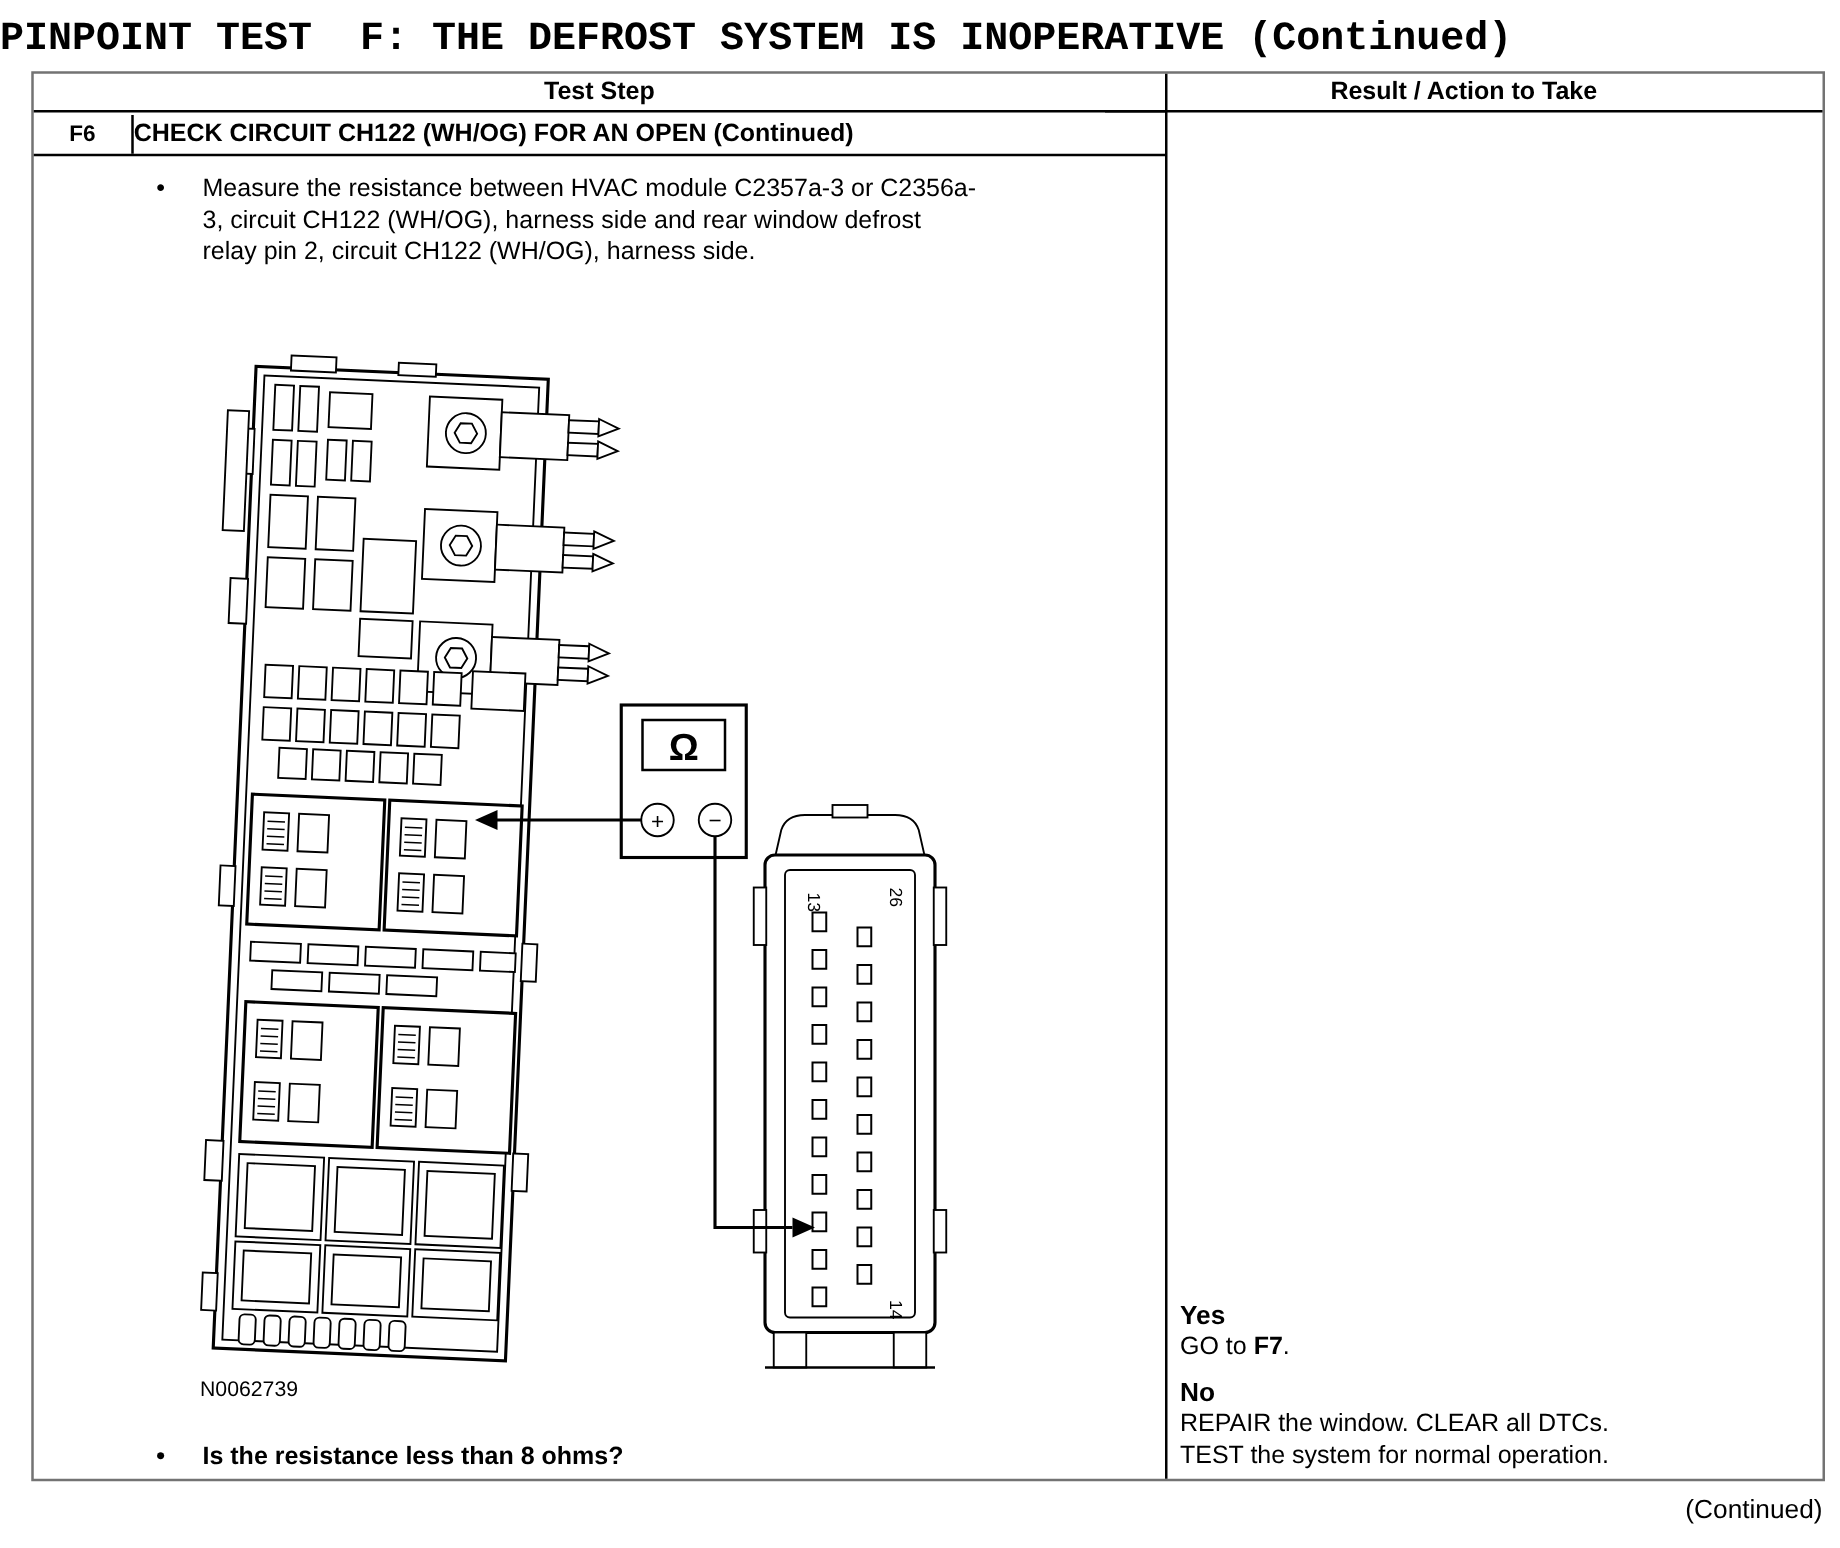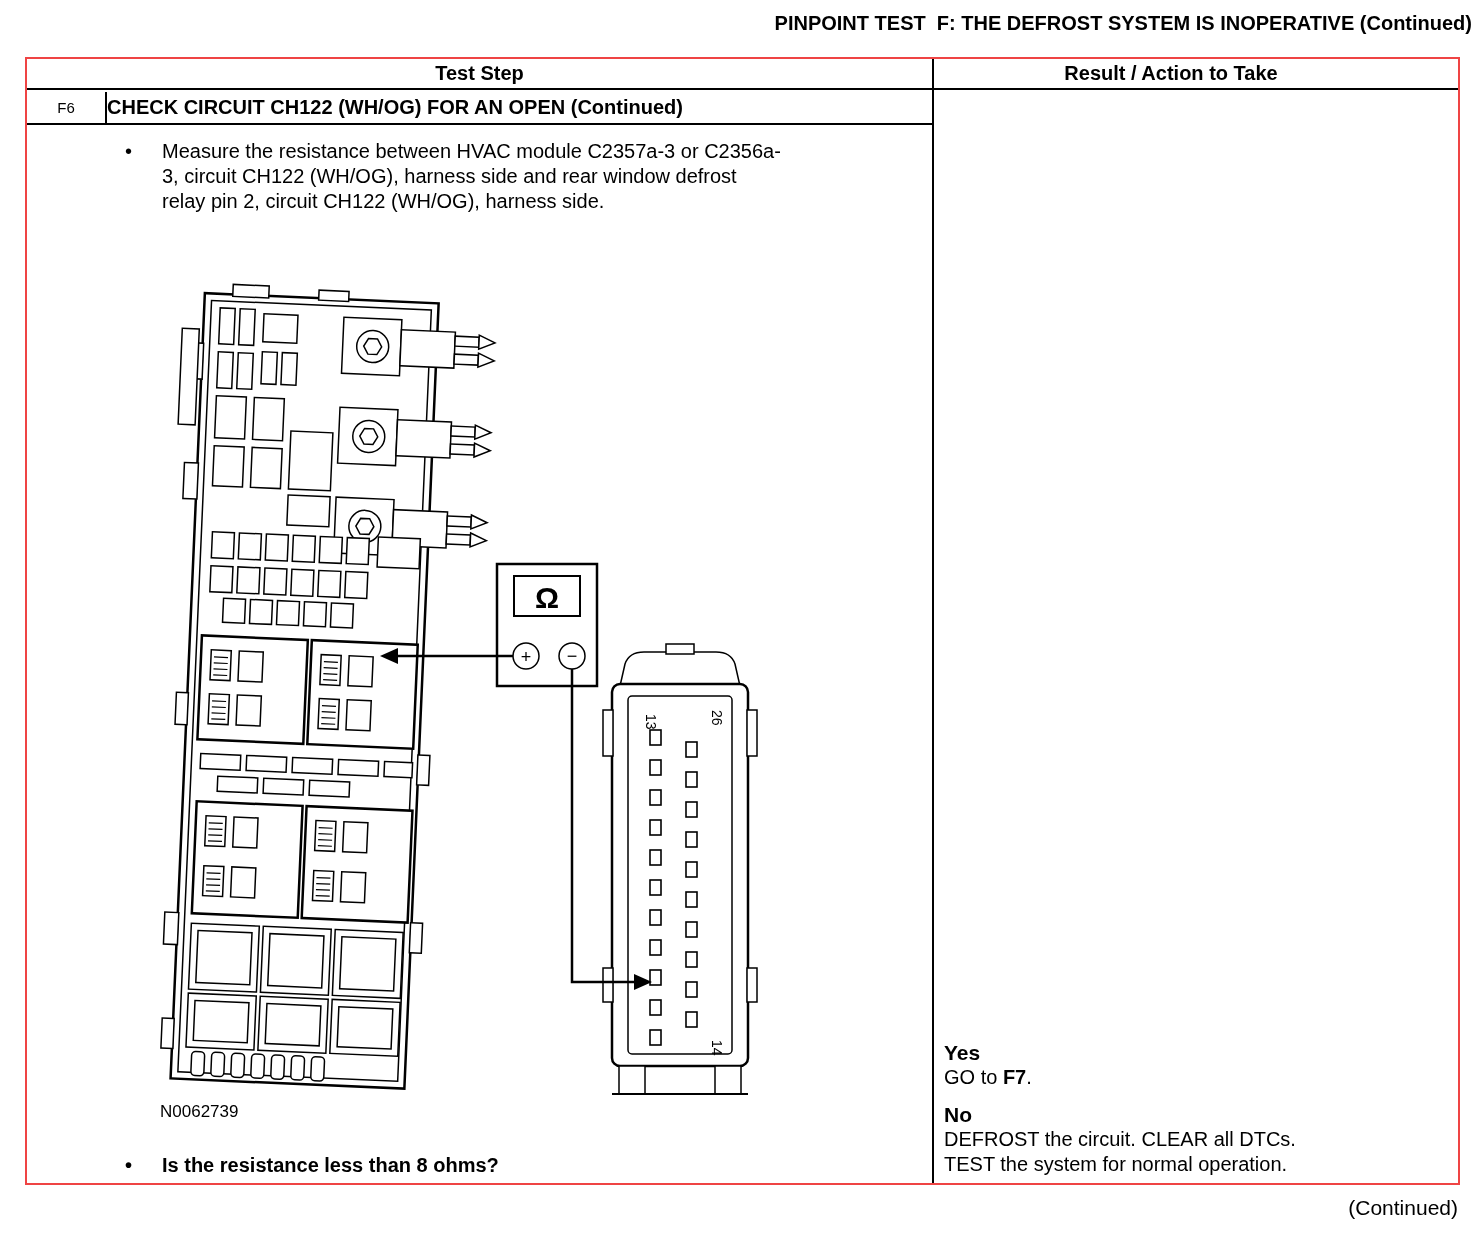--- a/index.html
+++ b/index.html
@@ -2,42 +2,42 @@
 <html><head>
 <meta charset="utf-8">
 <style>
   * { margin:0; padding:0; box-sizing:border-box; }
   html,body { background:#ffffff; }
   body {
     width:1472px; height:1238px; position:relative; overflow:hidden;
     font-family:"Liberation Sans", sans-serif; color:#000;
   }
   .title {
-    position:absolute; top:12px; left:0; width:100%; text-align:right;
-    font-size:20px; font-weight:bold; white-space:pre;
+    position:absolute; top:12px; left:0; width:100%; text-align:left;
+    font-size:32px; font-weight:bold; white-space:pre;font-family:Liberation Mono, monospace;
   }
   .tbl {
     position:absolute; left:25px; top:57px; width:1435px; height:1128px;
-    border:2px solid #ef4444;
+    border:2px solid #737373;
   }
   .vline { position:absolute; left:905px; top:0; bottom:0; width:0; border-left:2px solid #000; }
   .hdr {
     position:absolute; top:0; height:31px; border-bottom:2px solid #000;
     display:flex; align-items:center; justify-content:center;
     font-weight:bold; font-size:20px;
   }
   .hdr.left { left:0; width:905px; }
   .hdr.right { left:857px; right:0; }
   .steprow {
     position:absolute; left:0; top:33px; width:905px; height:33px;
     border-bottom:2px solid #000; display:flex;
   }
   .f6 {
     width:80px; border-right:2px solid #000; display:flex;
-    align-items:center; justify-content:center; font-weight:normal; font-size:15px;
+    align-items:center; justify-content:center; font-weight:bold; font-size:18px;
   }
   .steptitle { flex:1; display:flex; align-items:center; font-weight:bold; font-size:20px; }
   .bullet-item { position:absolute; display:flex; font-size:20px; line-height:25px; }
   .bullet-item .b { width:37px; }
   #instruction { left:98px; top:80px; }
   #instruction .txt { width:620px; }
   #question { left:98px; top:1094px; font-weight:bold; }
   .figwrap { position:absolute; left:125px; top:223px; width:640px; height:850px; }
   .figlabel { position:absolute; left:133px; top:1043px; font-size:17px; }
   .resultcell { position:absolute; left:907px; top:33px; right:0; bottom:0;padding-left:12px; }
@@ -278,19 +278,19 @@
     <span class="b">•</span>
     <span class="txt">Is the resistance less than 8 ohms?</span>
   </div>
 
   <div class="resultcell">
     <div class="actions">
       <div class="lbl">Yes</div>
       <div><span>GO to </span><span class="bold">F7</span><span>.</span></div>
       <div class="gap"></div>
       <div class="lbl">No</div>
-      <div>DEFROST the circuit. CLEAR all DTCs.</div>
+      <div>REPAIR the window. CLEAR all DTCs.</div>
       <div>TEST the system for normal operation.</div>
     </div>
   </div>
 </div>
 
 <div class="continued">(Continued)</div>
 
 </body></html>

